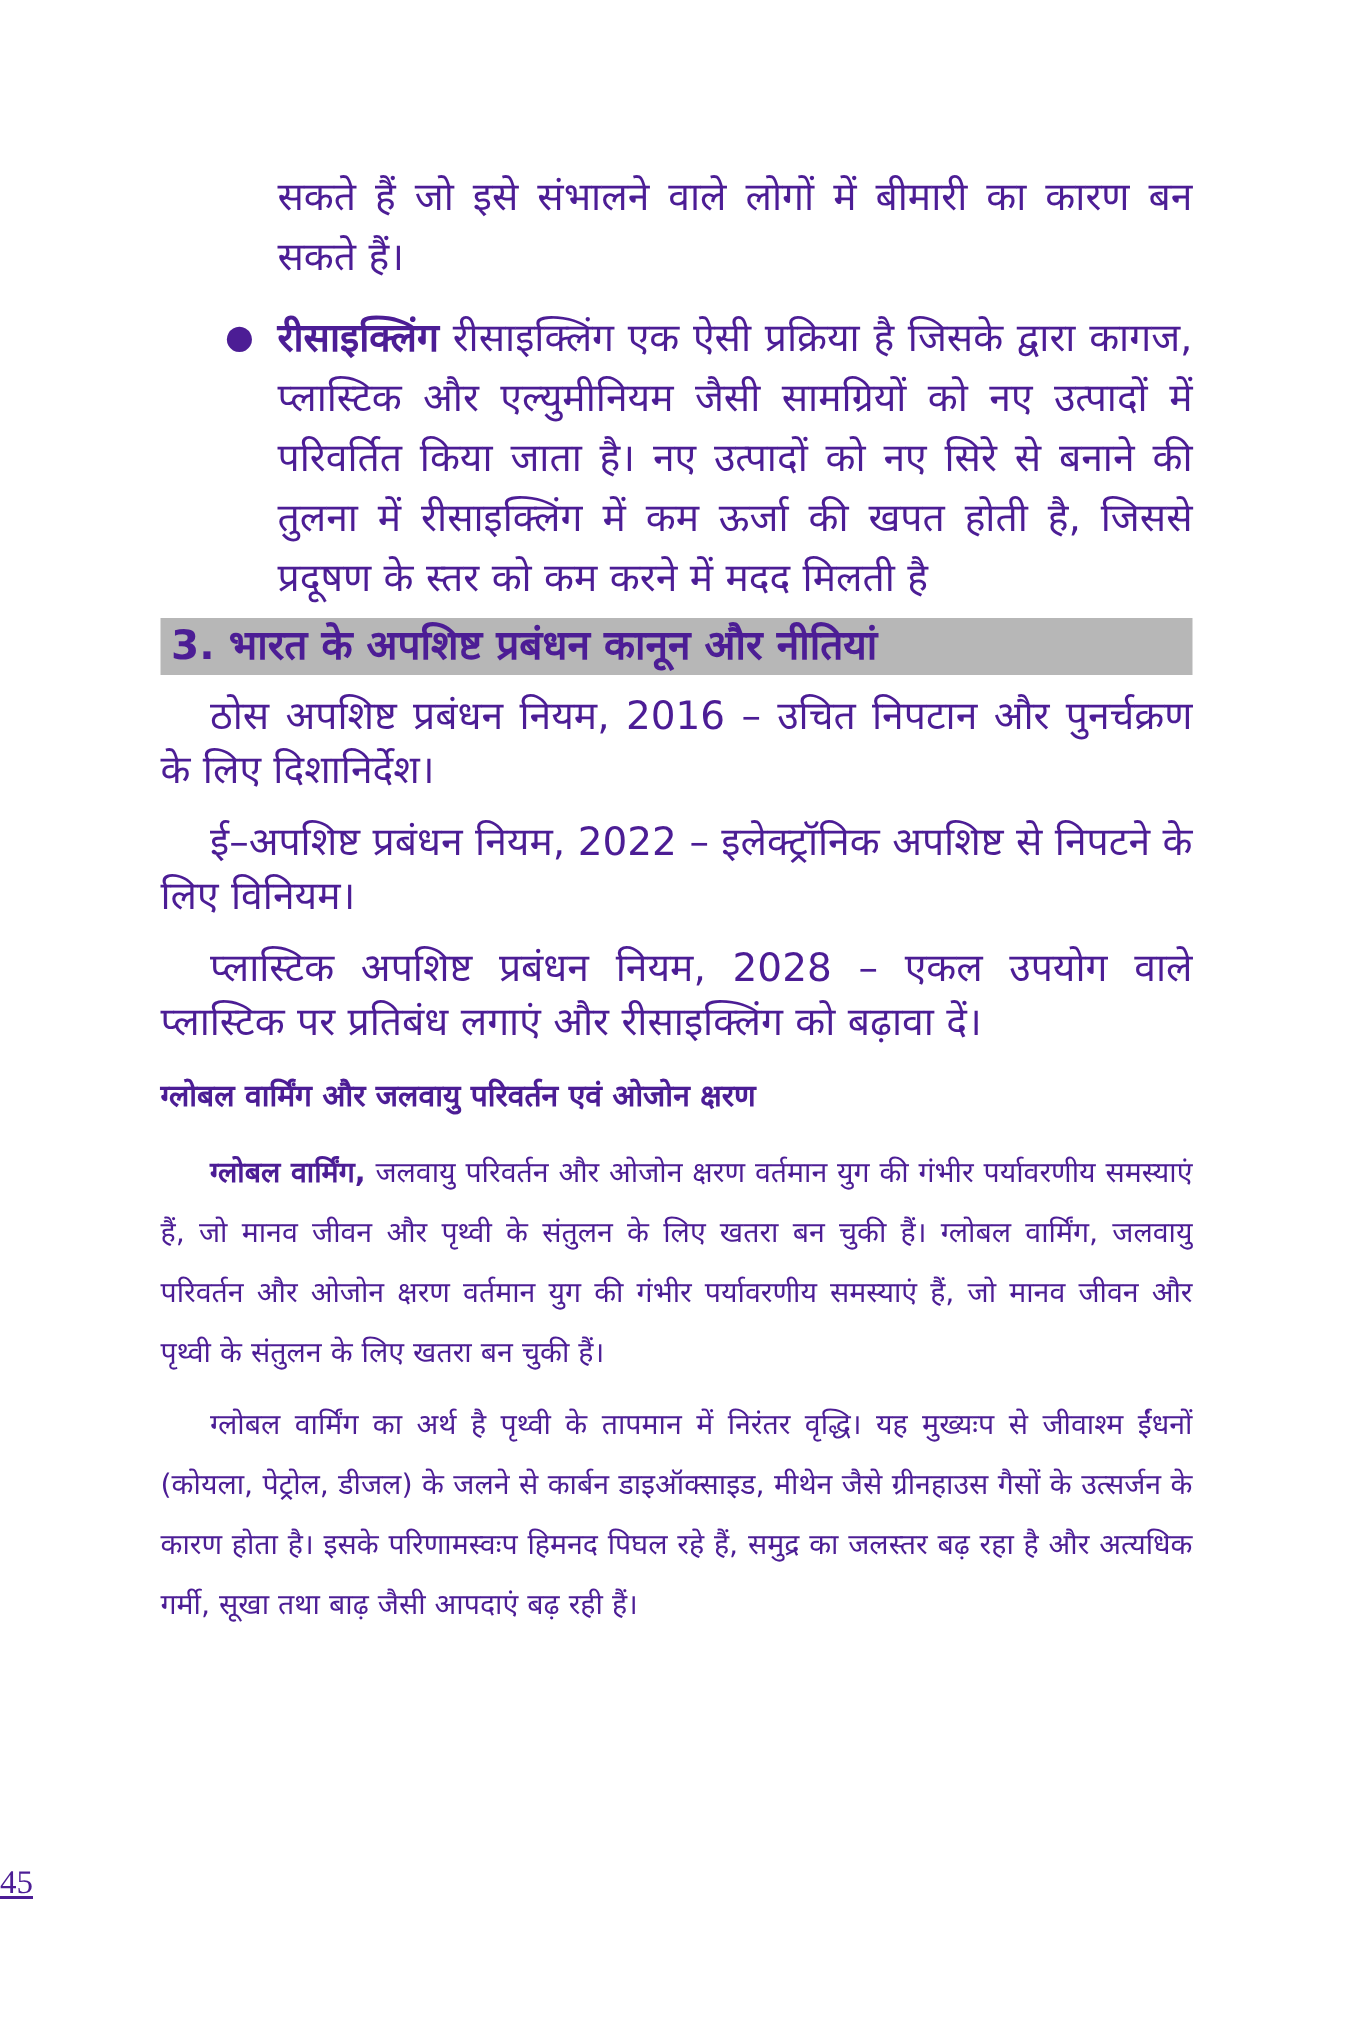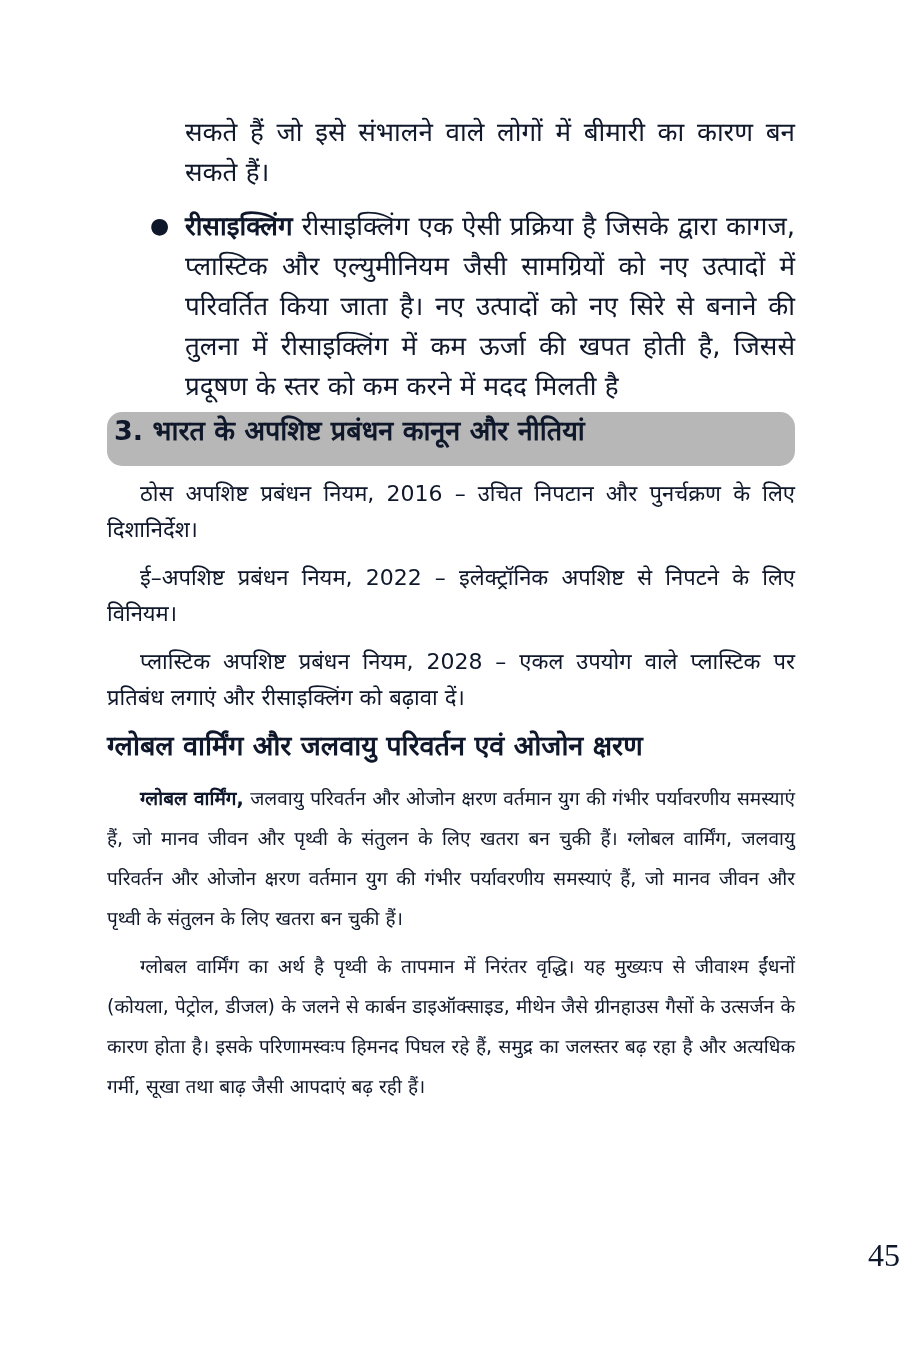--- a/index.html
+++ b/index.html
@@ -2,21 +2,21 @@
 <html><head>
 <meta charset="utf-8">
 <style>
   * { margin:0; padding:0; box-sizing:border-box; }
   html,body { background:#ffffff; }
   .page {
     position:relative;
     width:900px;
     height:1350px;
     background:#ffffff;
-    color:#0f172a;
+    color:#4c1d95;
     font-family:"DejaVu Sans","Liberation Sans",sans-serif;
     overflow:hidden;
   }
   .content {
     position:absolute;
     left:107px;
     top:112px;
     width:688px;
   }
   .body-text {
@@ -38,60 +38,60 @@
     flex:0 0 35px;
     font-size:22px;
     line-height:40px;
   }
   .bullet-body { flex:1; }
   .bar-heading {
     margin-top:6px;
     background:#b7b7b7;
     font-weight:bold;
     font-size:27px;
-    height:54px;
+    height:38px;
     line-height:38px;
     padding-left:7px;
     white-space:nowrap;
     overflow:hidden;
-    border-radius:15px;
   }
   .law-para {
-    font-size:22px;
+    font-size:26px;
     line-height:36px;
     text-align:justify;
     text-align-last:left;
     text-indent:33px;
     margin-top:12px;
   }
   .law-para.first { margin-top:10px; }
   .bar-heading.second { margin-top:12px; }
   .gw-heading {
     margin-top:12px;
     font-weight:bold;
-    font-size:27px;
+    font-size:20px;
     line-height:36px;
   }
   .gw-para {
     font-size:19px;
     line-height:40px;
     text-align:justify;
     text-align-last:left;
     text-indent:33px;
     margin-top:14px;
   }
   .gw-para.second { margin-top:8px; }
   .page-number {
     position:absolute;
     left:0; right:0;
     bottom:80px;
-    text-align:right;
+    text-align:left;
     font-family:"Liberation Serif","DejaVu Serif",serif;
-    font-size:32px;
+    font-size:22px;
     line-height:30px;
+    text-decoration:underline;
   }
 </style>
 </head>
 <body>
 
 <div class="page">
   <div class="content">
 
     <p class="body-text para-cont">सकते हैं जो इसे संभालने वाले लोगों में बीमारी का कारण बन सकते हैं।</p>
 

